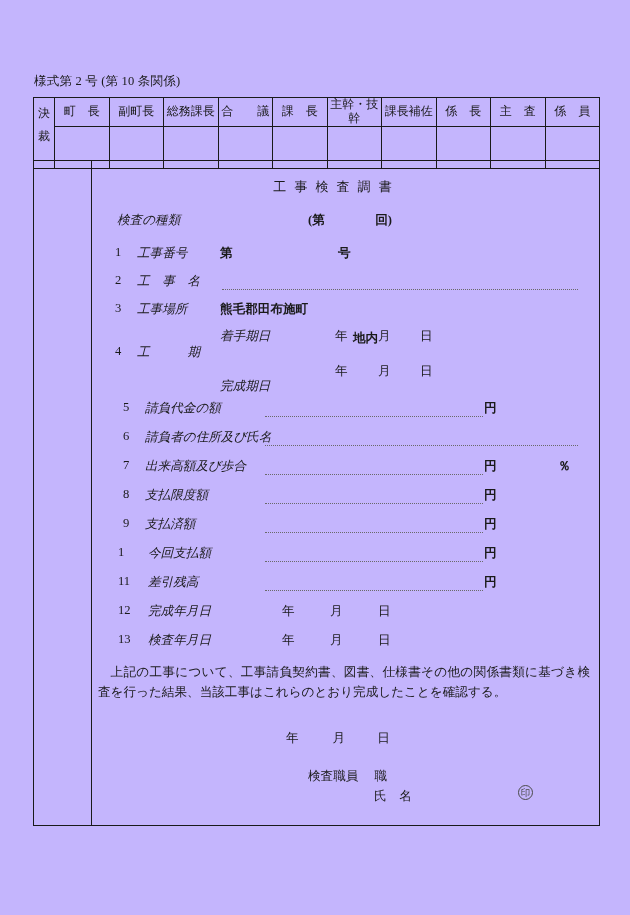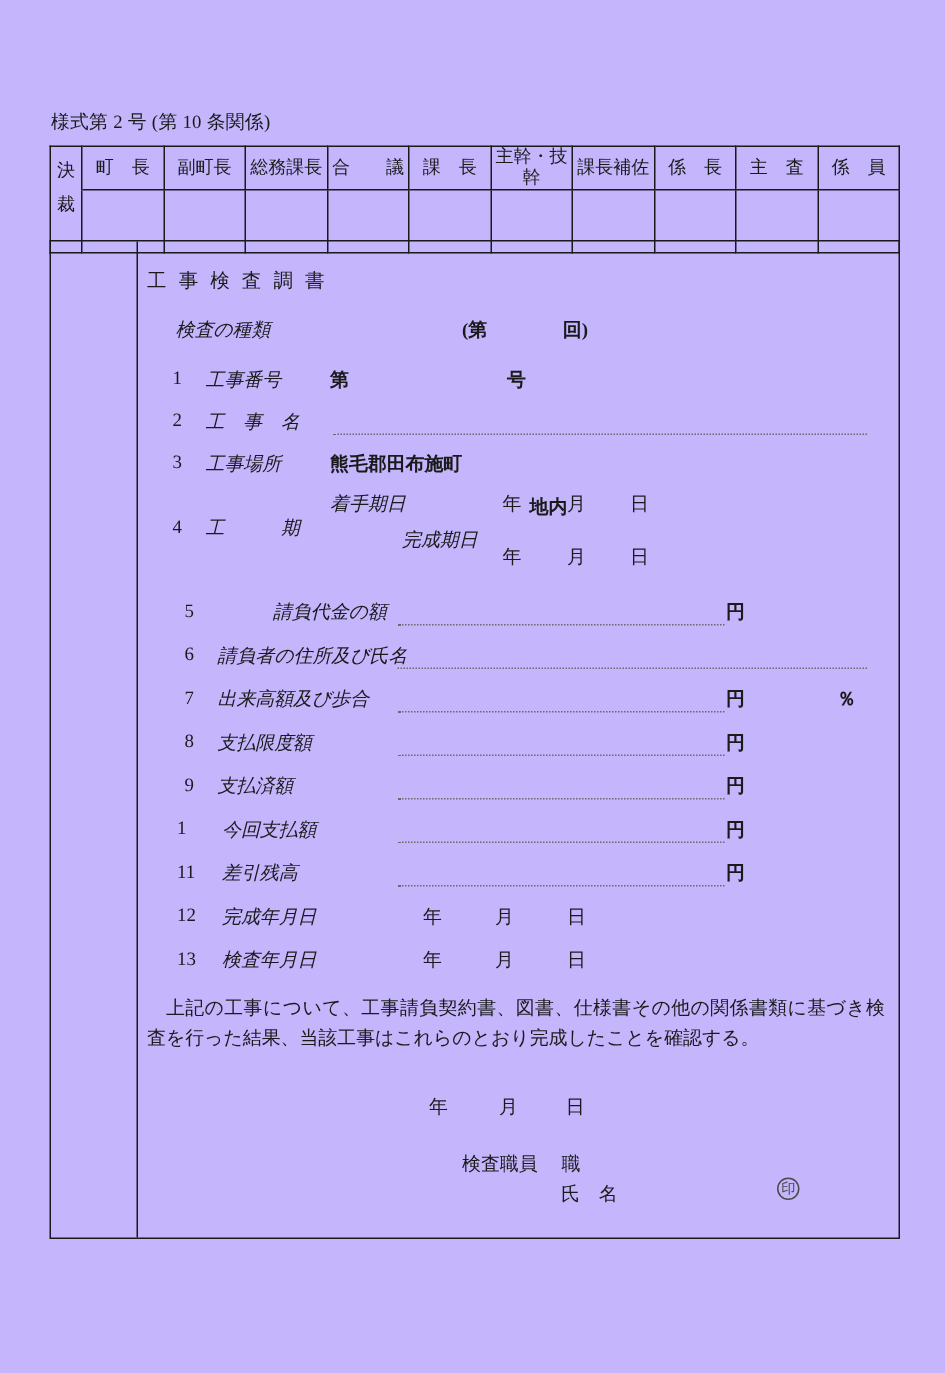--- a/index.html
+++ b/index.html
@@ -91,20 +91,21 @@
     left: 90px;
     top: 160px;
     width: 505px;
     height: 666px;
     font-size: 12.6px;
   }
   .doc-title {
     position: absolute;
     left: 0; top: 18px;
     width: 485px;
+    text-align: center;
     font-size: 13px;
     letter-spacing: 0.62em;
     padding-left: 0.62em;
     box-sizing: border-box;
   }
   .num   { position: absolute; }
   .label { position: absolute; font-style: italic; }
   .val   { position: absolute; font-weight: bold; }
 
   
@@ -215,27 +216,27 @@
     <div class="val" style="left:263px; top:141px;margin-top:29px;">地内</div>
 
     <div class="num" style="left:25px;  top:184px;">4</div>
     <div class="label" style="left:47px;  top:184px;">工　　　期</div>
 
     <div class="label" style="left:130px; top:168px;">着手期日</div>
     <div class="ymd-y" style="left:245px; top:168px;">年</div>
     <div class="ymd-m" style="left:288px; top:168px;">月</div>
     <div class="ymd-d" style="left:330px; top:168px;">日</div>
 
-    <div class="label" style="left:130px; top:192px;margin-left:48px;">完成期日</div>
+    <div class="label" style="left:130px; top:218px;">完成期日</div>
     <div class="ymd-y" style="left:245px; top:203px;">年</div>
     <div class="ymd-m" style="left:288px; top:203px;">月</div>
     <div class="ymd-d" style="left:330px; top:203px;">日</div>
 
     <div class="num" style="left:33px;  top:240px;">5</div>
-    <div class="label" style="left:55px;  top:240px;margin-left:37px;">請負代金の額</div>
+    <div class="label" style="left:55px;  top:240px;">請負代金の額</div>
     <div class="dots" style="left:175px; top:255px; width:218px;"></div>
     <div class="val" style="left:394px; top:240px;">円</div>
 
     <div class="num" style="left:33px;  top:269px;">6</div>
     <div class="label" style="left:55px;  top:269px;">請負者の住所及び氏名</div>
     <div class="dots" style="left:175px; top:284px; width:313px;"></div>
 
     <div class="num" style="left:33px;  top:298px;">7</div>
     <div class="label" style="left:55px;  top:298px;">出来高額及び歩合</div>
     <div class="dots" style="left:175px; top:313px; width:218px;"></div>

